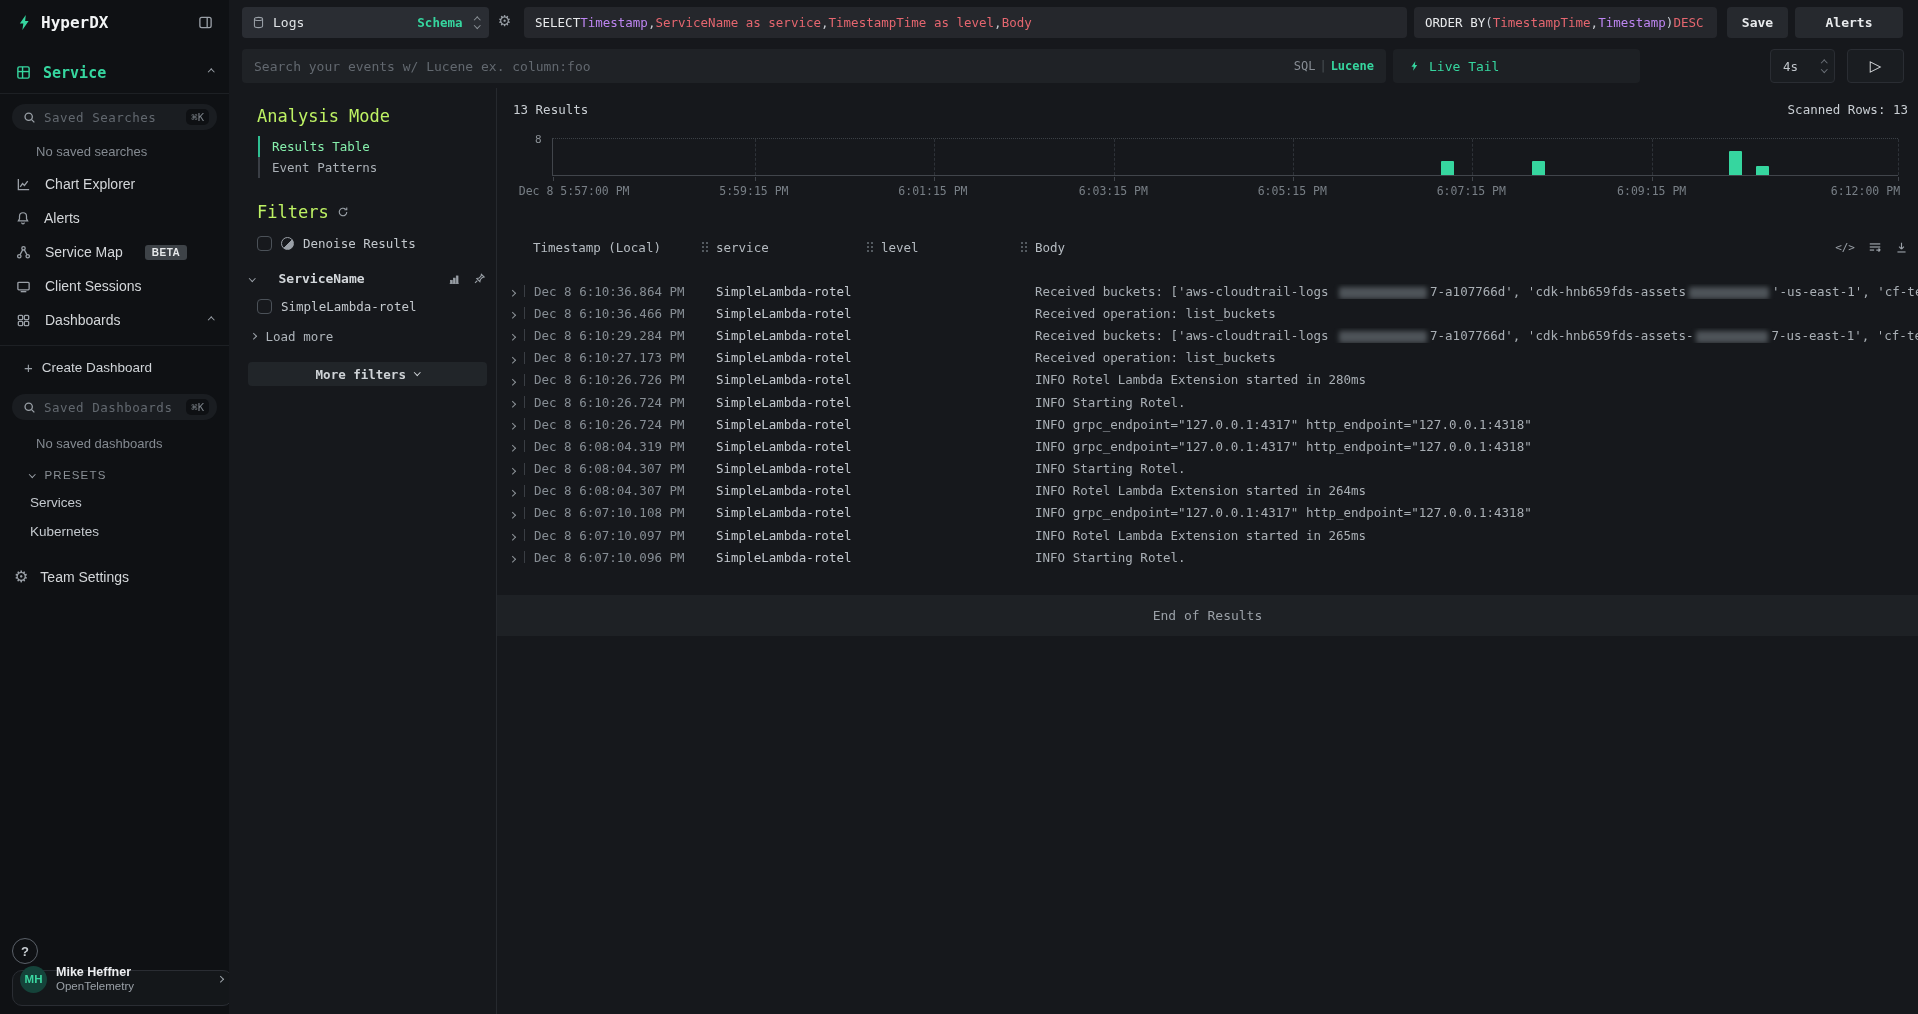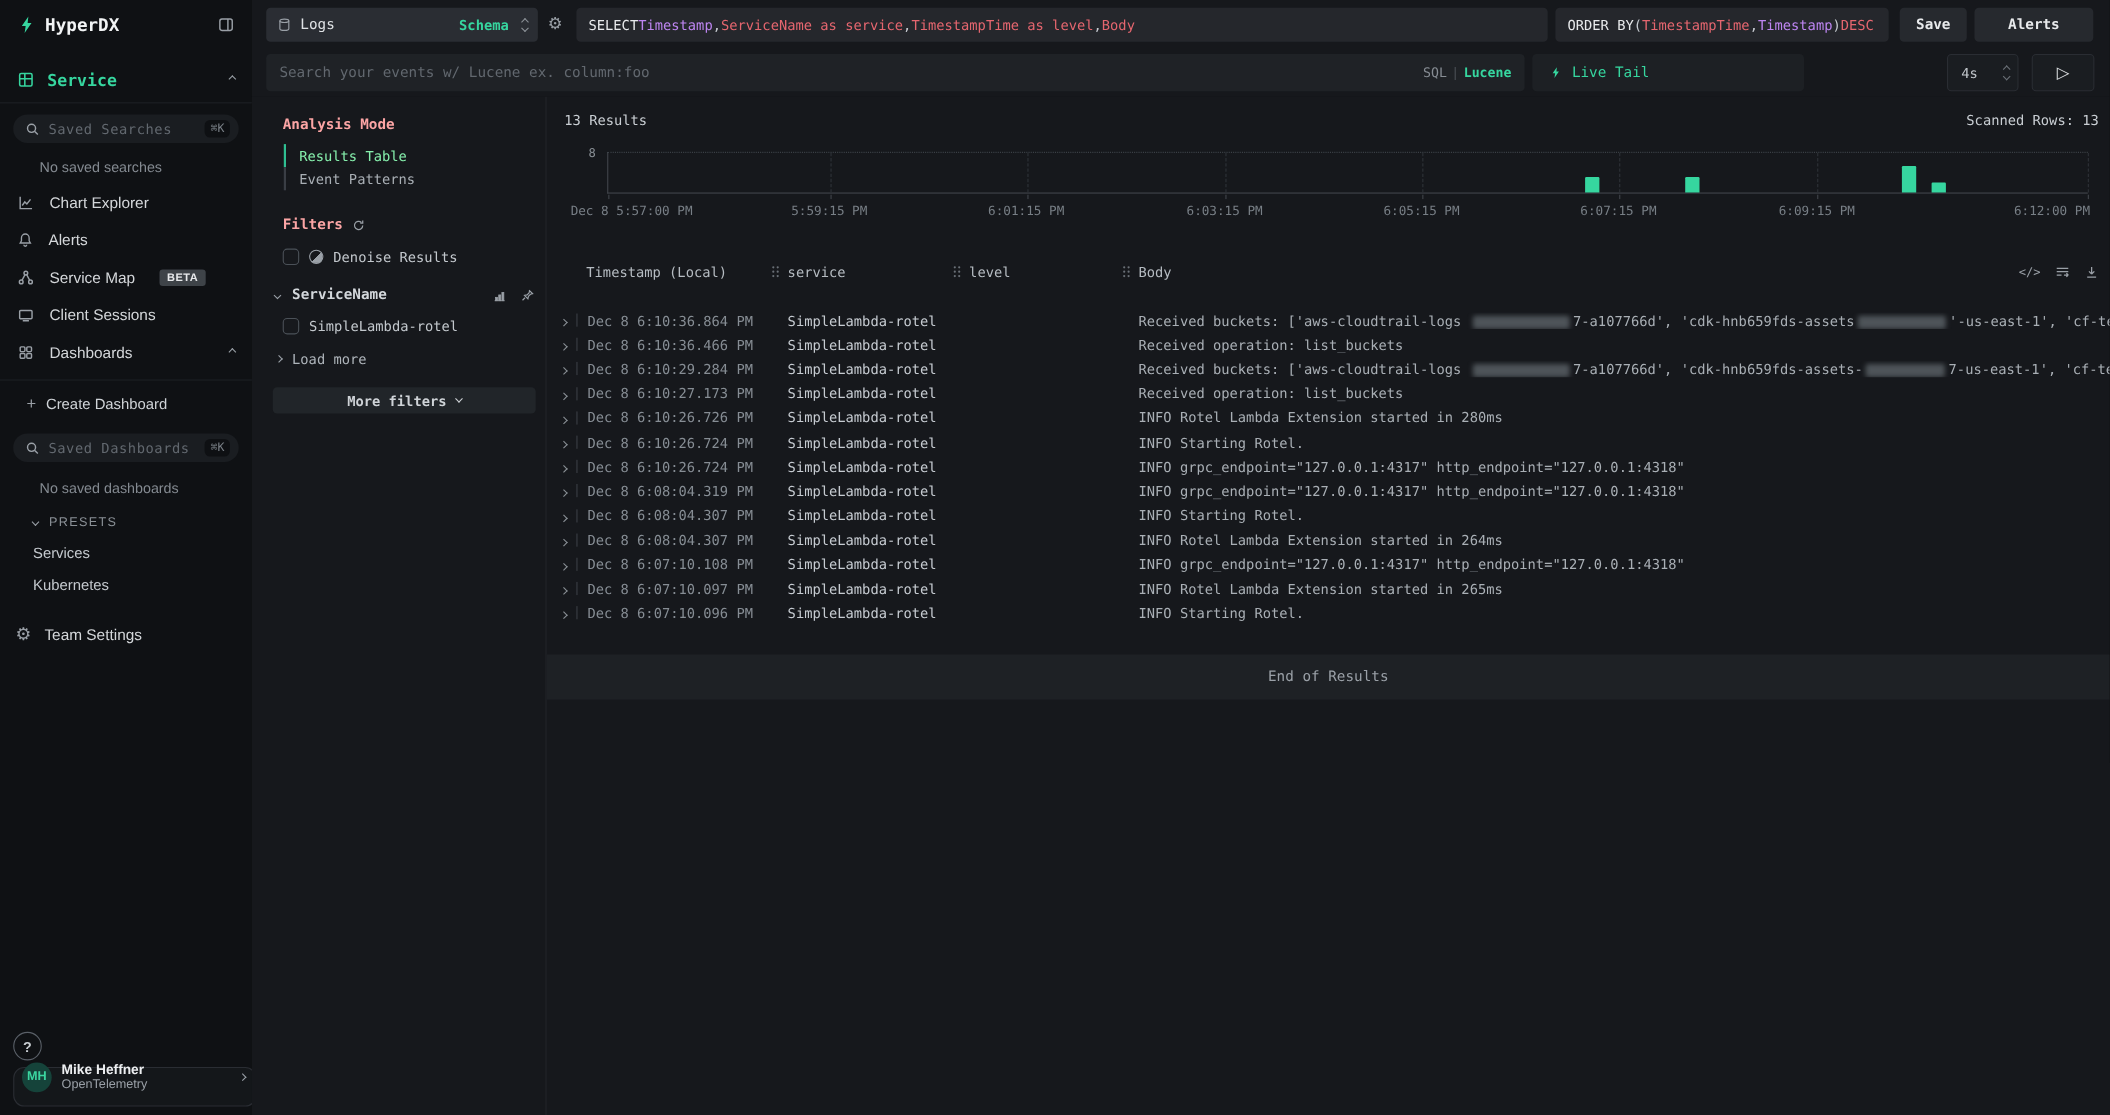--- a/index.html
+++ b/index.html
@@ -70,29 +70,29 @@
   .lang-toggle{font-size:12px;color:#878d94}
   .lang-toggle .divider{color:#4a4f55;margin:0 4px}
   .lang-toggle .lucene{color:var(--green);font-weight:bold}
   .live-tail{position:absolute;left:1164px;top:49px;width:247px;height:34px;background:var(--bg-soft);border-radius:4px;display:flex;align-items:center;gap:9px;padding:0 16px;color:var(--green);font-size:13px;cursor:pointer}
   .interval-box{position:absolute;left:1541px;top:49px;width:65px;height:34px;background:#1a1d21;border:1px solid var(--border);border-radius:4px;display:flex;align-items:center;padding:0 8px 0 12px;gap:8px}
   .interval-box .ival{font-size:12.5px;color:#c0c5ca;flex:1}
   .play-btn{position:absolute;left:1618px;top:49px;width:57px;height:34px;background:#1a1d21;border:1px solid var(--border);border-radius:4px;display:flex;align-items:center;justify-content:center;color:#dfe2e5;font-family:"DejaVu Sans",sans-serif;font-size:15px;cursor:pointer}
 
   
   .filters{position:absolute;left:229px;top:88px;width:268px;height:926px;border-right:1px solid #26292e;background:var(--bg-main)}
-  .fp-label{font-size:13px;font-weight:bold;color:#fca5a5;margin:20px 0 0 28px;display:flex;align-items:center;gap:8px}
+  .fp-label{font-size:17px;font-weight:normal;color:#bef264;margin:20px 0 0 28px;display:flex;align-items:center;gap:8px}
   .mode-list{margin:10px 0 0 29px}
   .mode-item{border-left:2px solid #3a3e45;padding:3px 0 3px 12px;font-size:12.5px;color:#a9afb5;cursor:pointer}
   .mode-item.active{border-left-color:#2fbf92;color:#86efac}
   .fcheck-row{display:flex;align-items:center;gap:9px;margin:14px 0 0 28px;font-size:12.5px;color:#c3c8cd}
   .cb{width:15px;height:15px;border:1px solid #4b5158;border-radius:4px;background:#17191d;flex:none}
   .half-circle{width:13px;height:13px;border-radius:50%;border:1.4px solid #9aa0a7;background:linear-gradient(135deg,transparent 50%,#9aa0a7 50%);flex:none}
   .group-head{display:flex;align-items:center;margin:20px 10px 0 21px;gap:4px}
-  .group-head .gname{font-size:13px;font-weight:bold;color:#d3d7db;flex:1;margin-left:7px}
+  .group-head .gname{font-size:13px;font-weight:bold;color:#d3d7db;flex:1;margin-left:20px}
   .group-head .gicons{display:flex;gap:12px;color:#aeb4ba}
   .loadmore-row{display:flex;align-items:center;gap:10px;margin:15px 0 0 22px;font-size:12.5px;color:#aeb4ba;cursor:pointer}
   .more-filters{margin:18px 10px 0 19px;width:239px;height:24px;background:#212529;border:none;border-radius:4px;color:#cfd3d7;font-family:"DejaVu Sans Mono",monospace;font-size:12.5px;font-weight:bold;display:flex;align-items:center;justify-content:center;gap:9px;cursor:pointer}
 
   
   .main{position:absolute;left:497px;top:88px;width:1421px;height:926px;background:var(--bg-main)}
   .results-head{display:flex;justify-content:space-between;padding:14px 10px 0 16px;font-size:12.5px;color:#c9ced3}
   .chart-wrap{position:relative;margin:21px 20px 0 55px;height:60px}
   .ylab{position:absolute;left:-17px;top:-5px;font-size:11px;color:#8a9096}
   .chart-plot{position:absolute;left:0;right:0;top:0;height:38px;border-top:1px dotted #3b4046;border-bottom:1px solid #41454b;border-left:1px solid #41454b}

